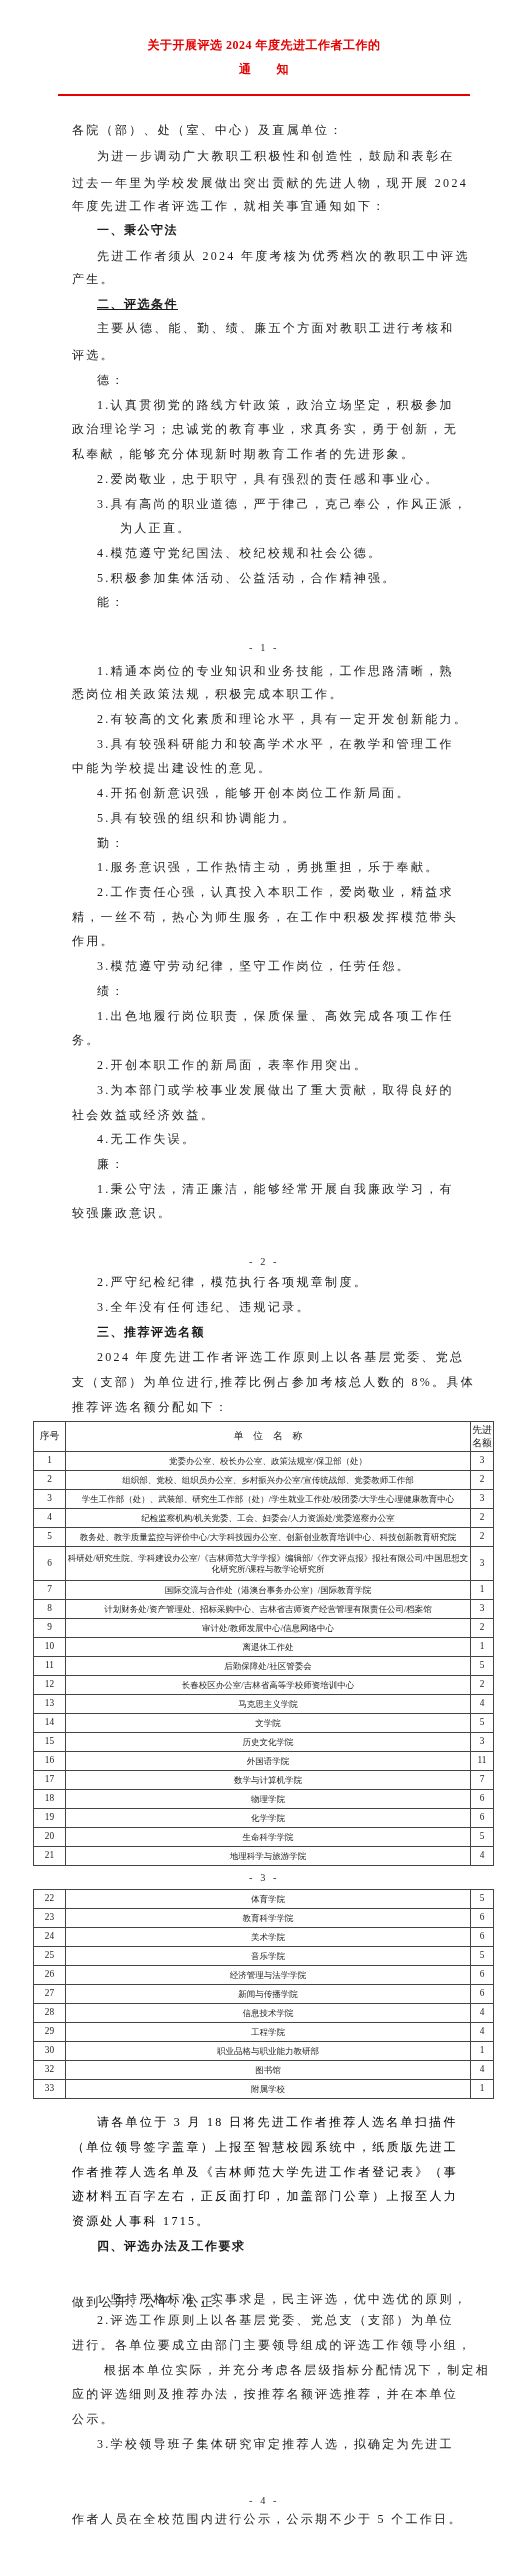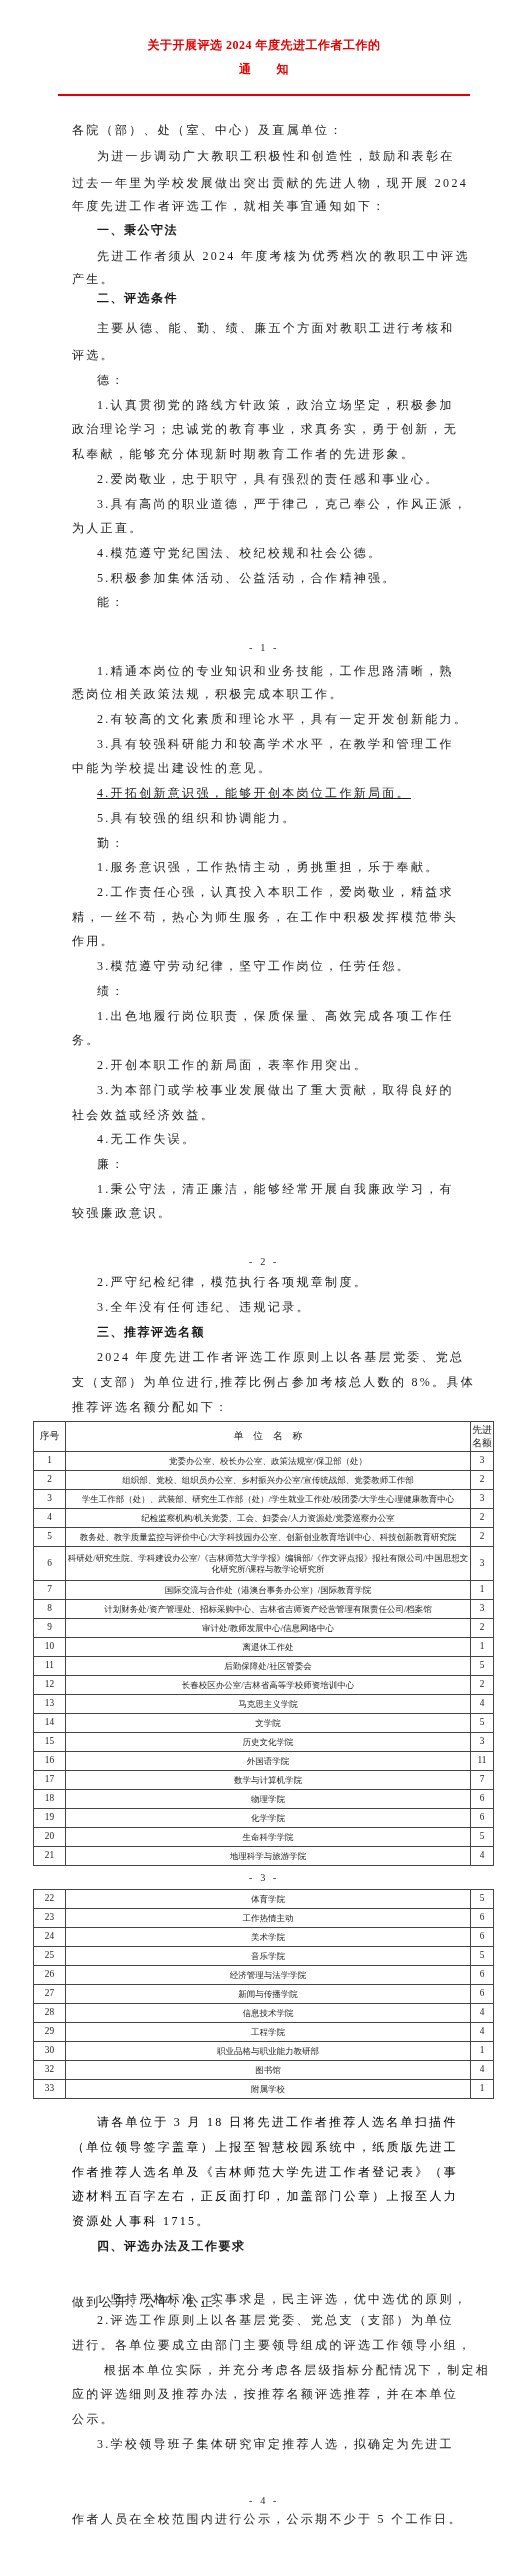--- a/index.html
+++ b/index.html
@@ -62,40 +62,40 @@
   <div class="redline"></div>
 
   <div>
       <div class="line" style="top: 118px;">各院（部）、处（室、中心）及直属单位：</div>
       <div class="line indent" style="top: 144px;">为进一步调动广大教职工积极性和创造性，鼓励和表彰在</div>
       <div class="line" style="top: 171px;">过去一年里为学校发展做出突出贡献的先进人物，现开展 2024</div>
       <div class="line" style="top: 194px;">年度先进工作者评选工作，就相关事宜通知如下：</div>
       <div class="line indent bold" style="top: 218px;">一、秉公守法</div>
       <div class="line indent" style="top: 244px;">先进工作者须从 2024 年度考核为优秀档次的教职工中评选</div>
       <div class="line" style="top: 267px;">产生。</div>
-      <div class="line indent bold" style="top: 286px;">二、评选条件</div>
+      <div class="line indent bold" style="top: 292px; text-decoration: underline;">二、评选条件</div>
       <div class="line indent" style="top: 316px;">主要从德、能、勤、绩、廉五个方面对教职工进行考核和</div>
       <div class="line" style="top: 343px;">评选。</div>
       <div class="line indent" style="top: 368px;">德：</div>
       <div class="line indent" style="top: 393px;">1.认真贯彻党的路线方针政策，政治立场坚定，积极参加</div>
       <div class="line" style="top: 417px;">政治理论学习；忠诚党的教育事业，求真务实，勇于创新，无</div>
       <div class="line" style="top: 442px;">私奉献，能够充分体现新时期教育工作者的先进形象。</div>
       <div class="line indent" style="top: 467px;">2.爱岗敬业，忠于职守，具有强烈的责任感和事业心。</div>
       <div class="line indent" style="top: 492px;">3.具有高尚的职业道德，严于律己，克己奉公，作风正派，</div>
-      <div class="line" style="top: 516px;">为人正直。</div>
+      <div class="line" style="top: 516px; margin-left: 48px;">为人正直。</div>
       <div class="line indent" style="top: 541px;">4.模范遵守党纪国法、校纪校规和社会公德。</div>
       <div class="line indent" style="top: 566px;">5.积极参加集体活动、公益活动，合作精神强。</div>
       <div class="line indent" style="top: 590px;">能：</div>
       <div class="line pagenum" style="top: 635px;">- 1 -</div>
       <div class="line indent" style="top: 659px;">1.精通本岗位的专业知识和业务技能，工作思路清晰，熟</div>
       <div class="line" style="top: 682px;">悉岗位相关政策法规，积极完成本职工作。</div>
       <div class="line indent" style="top: 707px;">2.有较高的文化素质和理论水平，具有一定开发创新能力。</div>
       <div class="line indent" style="top: 732px;">3.具有较强科研能力和较高学术水平，在教学和管理工作</div>
       <div class="line" style="top: 756px;">中能为学校提出建设性的意见。</div>
-      <div class="line indent" style="top: 781px; text-decoration: underline;">4.开拓创新意识强，能够开创本岗位工作新局面。</div>
+      <div class="line indent" style="top: 781px;">4.开拓创新意识强，能够开创本岗位工作新局面。</div>
       <div class="line indent" style="top: 806px;">5.具有较强的组织和协调能力。</div>
       <div class="line indent" style="top: 831px;">勤：</div>
       <div class="line indent" style="top: 855px;">1.服务意识强，工作热情主动，勇挑重担，乐于奉献。</div>
       <div class="line indent" style="top: 880px;">2.工作责任心强，认真投入本职工作，爱岗敬业，精益求</div>
       <div class="line" style="top: 905px;">精，一丝不苟，热心为师生服务，在工作中积极发挥模范带头</div>
       <div class="line" style="top: 929px;">作用。</div>
       <div class="line indent" style="top: 954px;">3.模范遵守劳动纪律，坚守工作岗位，任劳任怨。</div>
       <div class="line indent" style="top: 979px;">绩：</div>
       <div class="line indent" style="top: 1004px;">1.出色地履行岗位职责，保质保量、高效完成各项工作任</div>
       <div class="line" style="top: 1028px;">务。</div>
@@ -260,21 +260,21 @@
         <col class="c3">
       </colgroup>
       <tbody>
         <tr>
           <td class="num">22</td>
           <td>体育学院</td>
           <td class="num">5</td>
         </tr>
         <tr>
           <td class="num">23</td>
-          <td>工作热情主动</td>
+          <td>教育科学学院</td>
           <td class="num">6</td>
         </tr>
         <tr>
           <td class="num">24</td>
           <td>美术学院</td>
           <td class="num">6</td>
         </tr>
         <tr>
           <td class="num">25</td>
           <td>音乐学院</td>

